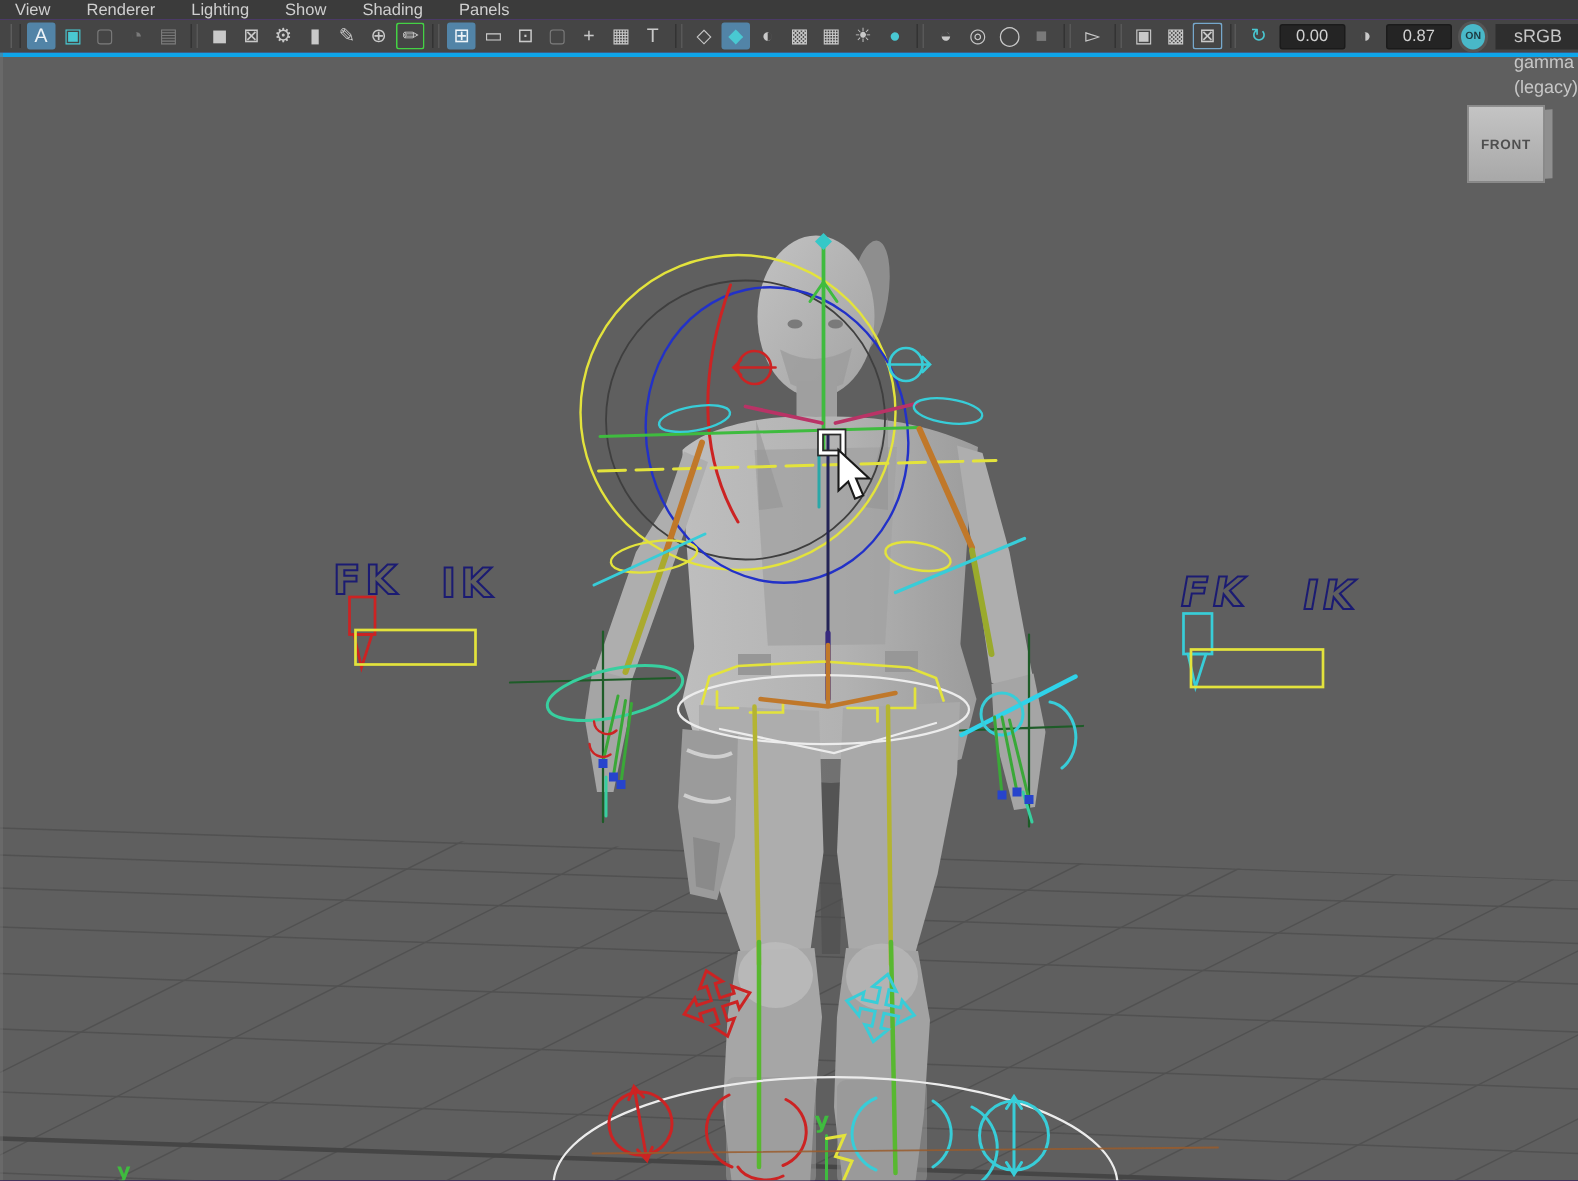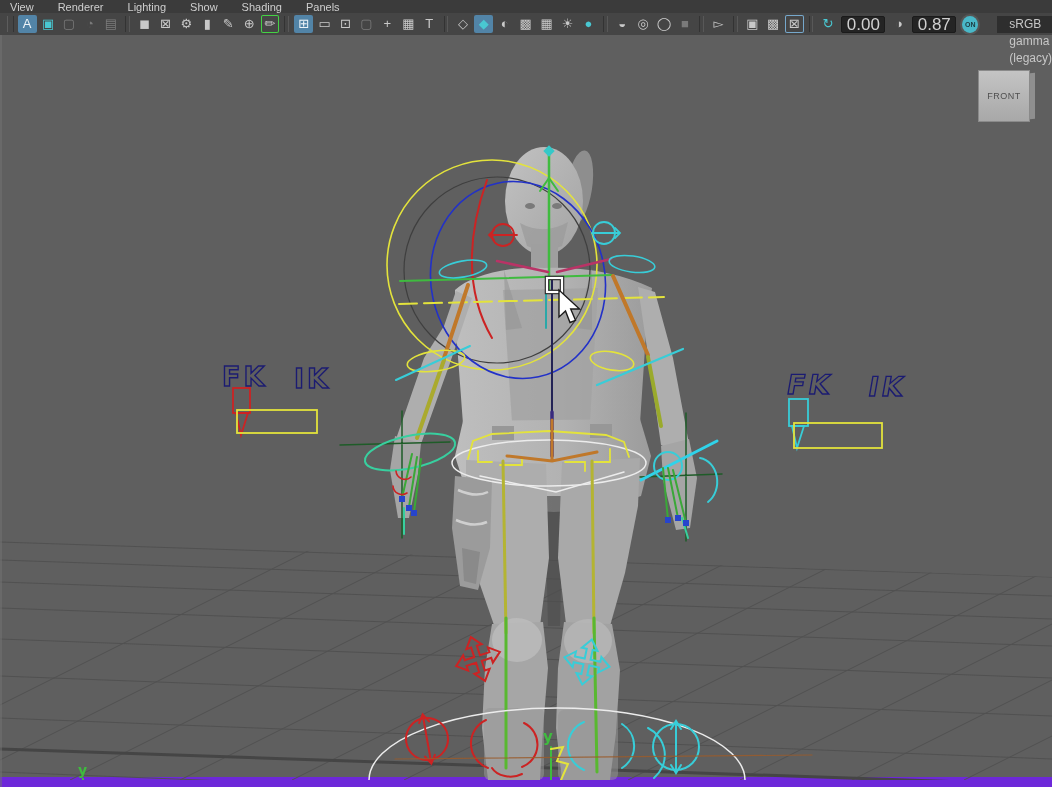--- a/index.html
+++ b/index.html
@@ -15,39 +15,39 @@
   .grip{width:5px;height:16px;margin:0 3px;border-left:1px solid #5d5d5d;border-right:1px solid #333;}
   .sep{width:3px;height:16px;margin:0 4px;border-left:1px solid #333;border-right:1px solid #585858;}
   .tool{width:20px;height:18px;margin:0 1px;display:flex;align-items:center;justify-content:center;
         color:#c9c9c9;font-size:13px;line-height:18px;border-radius:2px;cursor:pointer;user-select:none;}
   .tool.active{background:#5284a7;color:#eef4f8;}
   .tool.teal{color:#49c8d2;}
   .tool.dim{opacity:.4;}
   .tool.green-outline{box-shadow:inset 0 0 0 1px #44d244;}
   .tool.blue-outline{box-shadow:inset 0 0 0 1px #76a8cc;}
   .tfield{min-width:36px;height:15px;margin:0 3px;background:#242424;border:1px solid #1b1b1b;
-          color:#d0d0d0;font-size:17px;line-height:15px;text-align:center;border-radius:2px;padding:0 3px;}
+          color:#d0d0d0;font-size:11px;line-height:15px;text-align:center;border-radius:2px;padding:0 3px;}
   .tbadge{width:17px;height:17px;border-radius:50%;background:#49b8c8;color:#1d3a40;margin:0 3px;
           font-size:7px;font-weight:bold;display:flex;align-items:center;justify-content:center;
           box-shadow:0 0 0 2px #555;}
-  .tlabel{flex:1;height:17px;margin-left:16px;background:#2e2e2e;color:#c7c7c7;font-size:12px;
+  .tlabel{flex:1;height:17px;margin-left:4px;background:#2e2e2e;color:#c7c7c7;font-size:12px;
           line-height:17px;padding-left:12px;}
   
-  .viewport{position:absolute;left:0;top:25px;width:1052px;height:752px;background:#5f5f5f;
-            border-top:3px solid #eab308;box-sizing:border-box;text-align:right;}
+  .viewport{position:absolute;left:0;top:35px;width:1052px;height:752px;background:#5f5f5f;
+            border-top:3px solid #0ea5e9;box-sizing:border-box;text-align:right;}
   .viewport-edge{position:absolute;left:0;top:35px;width:2px;height:752px;background:#747474;opacity:.5;}
   svg text{font-family:"DejaVu Sans","Liberation Sans",sans-serif;}
   
   .viewcube{position:absolute;left:978px;top:70px;width:52px;height:52px;z-index:5;
             background:linear-gradient(180deg,#c4c4c4 0%,#b3b3b3 60%,#a8a8a8 100%);
             border:1px solid #8a8a8a;box-sizing:border-box;
             display:flex;align-items:center;justify-content:center;}
   .viewcube:after{content:"";position:absolute;right:-6px;top:2px;width:5px;height:46px;
             background:#8f8f8f;transform:skewY(-4deg);}
-  .viewcube span{color:#4f4f4f;font-size:9px;font-weight:normal;letter-spacing:.5px;}
+  .viewcube span{color:#4f4f4f;font-size:9px;font-weight:bold;letter-spacing:.5px;}
 </style>
 </head>
 <body>
 
 <div class="app">
 
   <div class="menubar">
     <div style="display:flex;gap:24px;">
         <span class="menu-item">View</span>
         <span class="menu-item">Renderer</span>

